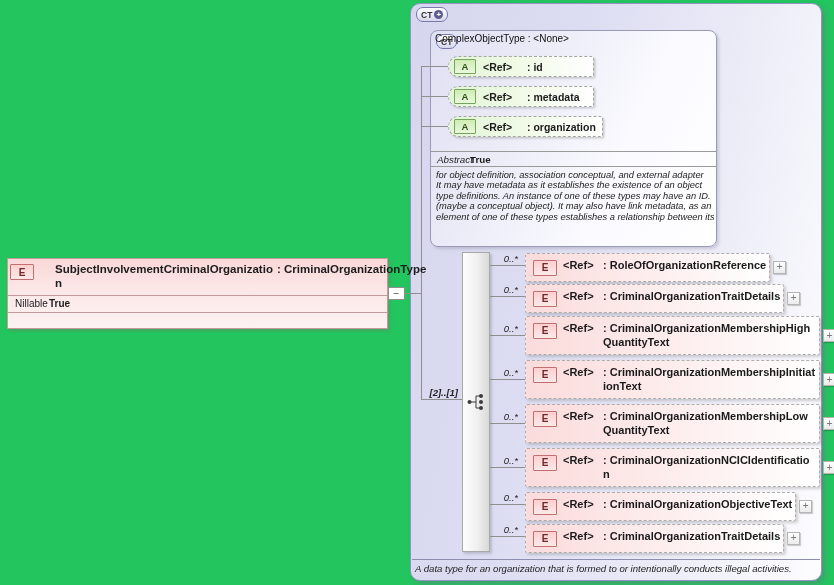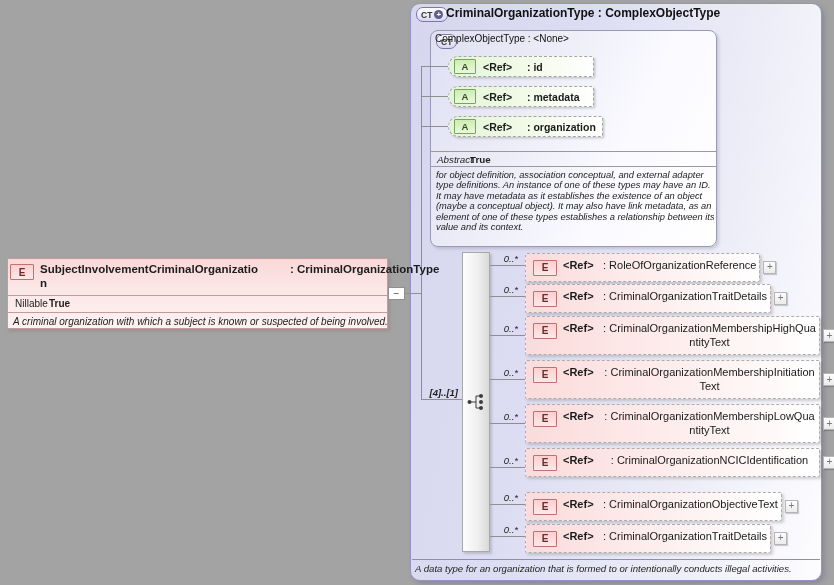--- a/index.html
+++ b/index.html
@@ -1,36 +1,36 @@
 <!DOCTYPE html>
 <html><head>
 <meta charset="utf-8">
 <style>
   html,body { margin:0; padding:0; background:#fff; }
   .canvas {
     position:relative; width:834px; height:585px; overflow:hidden;
-    font-family:"Liberation Sans", sans-serif; background:#a3a3a3;
+    font-family:"Liberation Sans", sans-serif; background:#22c55e;
   }
   .abs { position:absolute; }
   .hline { position:absolute; height:1px; background:#8f8f8f; }
   .vline { position:absolute; width:1px;  background:#8f8f8f; }
 
   
   .subject-box {
     position:absolute; left:7px; top:258px; width:381px; height:71px;
     border:1px solid #c79a9a; box-sizing:border-box;
     background:linear-gradient(to bottom,#fad8d8 0%,#fce7e7 45%,#fdf2f2 100%);
     box-shadow:2px 2px 3px rgba(150,110,110,0.35);
   }
   .subject-header { position:absolute; left:2px; top:3px; display:flex; align-items:flex-start; }
   .subject-name {
-    width:222px; margin-left:6px; font-weight:bold; font-size:11.5px; line-height:14px;
+    width:222px; margin-left:21px; font-weight:bold; font-size:11.5px; line-height:14px;
     color:#1c1c1c; word-break:break-all;
   }
-  .subject-type { font-weight:bold; font-size:11.5px; line-height:14px; color:#1c1c1c; white-space:nowrap;margin-left:28px; }
+  .subject-type { font-weight:bold; font-size:11.5px; line-height:14px; color:#1c1c1c; white-space:nowrap; }
   .sep-pink { position:absolute; left:0; width:379px; height:1px; background:#c49a9a; }
   .kv-label { position:absolute; left:7px;  font-size:10px; color:#1c1c1c; }
   .kv-value { position:absolute; left:41px; font-weight:bold;  font-size:10px; color:#1c1c1c; }
   .subject-desc {
     position:absolute; left:5px; top:57px; font-style:italic; font-size:10px;
     color:#222; white-space:nowrap;
   }
 
   
   .minusbox {
@@ -108,21 +108,21 @@
   
   .erow-wrap { position:absolute; display:flex; align-items:center; }
   .ebox {
     display:inline-flex; align-items:flex-start; box-sizing:border-box;
     padding:5px 3px 5px 7px;
     border:1px dashed #adadad; border-radius:2px;
     background:linear-gradient(to right,#fbdbdb 0%,#fdebeb 45%,#ffffff 100%);
     box-shadow:2px 2px 3px rgba(110,110,110,0.3);
   }
   .eref  { width:40px; margin-left:6px; font-weight:bold; font-size:11px; line-height:13.5px; color:#1a1a1a; }
-  .etype { font-weight:normal; font-size:11px; line-height:13.5px; color:#1a1a1a; white-space:nowrap;text-align:center; }
+  .etype { font-weight:bold; font-size:11px; line-height:13.5px; color:#1a1a1a; white-space:nowrap; }
   .ebox.wide .etype { width:213px; white-space:normal; word-break:break-all; }
 
   
   .badge-e {
     flex:0 0 auto; width:22px; height:14px; margin-top:0.5px;
     border:1px solid #c07070; border-radius:1px; box-sizing:content-box;
     background:linear-gradient(#ffcfcf,#fbe9e9);
     color:#6e2a2a; font-weight:bold; font-size:10px;
     display:flex; align-items:center; justify-content:center;
   }
@@ -150,21 +150,20 @@
 </head>
 <body>
 
 <div class="canvas">
 
   <div class="type-box"></div>
   <span class="badge-ct" style="left:416px; top:7px;">
       <span>CT</span>
       <span class="plus-circle">+</span>
     </span>
-  <div class="type-title">CriminalOrganizationType : ComplexObjectType</div>
 
   <div class="base-box"></div>
   <span class="badge-ct" style="left:436px; top:34px;">
       <span>CT</span>
     </span>
   <div class="base-title">ComplexObjectType : &lt;None&gt;</div>
 
   <div class="vline" style="left:421px; top:66px; height:334px;"></div>
   <div class="hline" style="left:421px; top:66px;  width:27px;"></div>
   <div class="hline" style="left:421px; top:96px;  width:27px;"></div>
@@ -185,40 +184,39 @@
     <span class="aref">&lt;Ref&gt;</span>
     <span class="atype">: organization</span>
   </div>
 
   <div class="sep-gray" style="left:431px; top:151px; width:285px;"></div>
   <div class="abs" style="left:437px; top:154px; font-style:italic; font-size:9.8px; color:#1c1c1c;">Abstract</div>
   <div class="abs" style="left:470px; top:154px; font-weight:bold; font-size:9.8px; color:#1c1c1c;">True</div>
   <div class="sep-gray" style="left:431px; top:166px; width:285px;"></div>
   <div class="base-desc">
     <div>for object definition, association conceptual, and external adapter</div>
+    <div>It may have metadata as it establishes the existence of an object</div>
     <div>type definitions. An instance of one of these types may have an ID.</div>
-    <div>It may have metadata as it establishes the existence of an object</div>
     <div>(maybe a conceptual object). It may also have link metadata, as an</div>
     <div>element of one of these types establishes a relationship between its</div>
-    <div>value and its context.</div>
   </div>
 
   <div class="seqbar"></div>
   <svg class="seq-icon" width="20" height="18" viewBox="0 0 20 18">
     <circle cx="3.5" cy="9" r="2" fill="#3c3c3c"></circle>
     <line x1="3.5" y1="9" x2="10" y2="9" stroke="#3c3c3c" stroke-width="1"></line>
     <line x1="10" y1="3" x2="10" y2="15" stroke="#3c3c3c" stroke-width="1"></line>
     <line x1="10" y1="3" x2="14" y2="3" stroke="#3c3c3c" stroke-width="1"></line>
     <line x1="10" y1="15" x2="14" y2="15" stroke="#3c3c3c" stroke-width="1"></line>
     <circle cx="15" cy="3" r="2" fill="#3c3c3c"></circle>
     <circle cx="15" cy="9" r="2" fill="#3c3c3c"></circle>
     <circle cx="15" cy="15" r="2" fill="#3c3c3c"></circle>
   </svg>
   <div class="hline" style="left:422px; top:399px; width:40px;"></div>
-  <div class="lbl-card">[4]..[1]</div>
+  <div class="lbl-card">[2]..[1]</div>
 
   <div class="hline" style="left:490px; top:265px; width:35px;"></div>
   <div class="lbl-occurs" style="left:492px; top:253px;">0..*</div>
   <div class="erow-wrap" style="left:525px; top:253px;">
     <div class="ebox">
       <span class="badge-e">E</span>
       <span class="eref">&lt;Ref&gt;</span>
       <span class="etype">: RoleOfOrganizationReference</span>
     </div>
     <span class="plusbox">+</span>
@@ -307,19 +305,18 @@
   <div class="subject-box">
     <div class="subject-header">
       <span class="badge-e" style="margin-top:2px;">E</span>
       <span class="subject-name">SubjectInvolvementCriminalOrganization</span>
       <span class="subject-type">: CriminalOrganizationType</span>
     </div>
     <div class="sep-pink" style="top:36px;"></div>
     <div class="kv-label" style="top:39px;">Nillable</div>
     <div class="kv-value" style="top:39px;">True</div>
     <div class="sep-pink" style="top:53px;"></div>
-    <div class="subject-desc">A criminal organization with which a subject is known or suspected of being involved.</div>
   </div>
 
   <div class="hline" style="left:404px; top:293px; width:18px;"></div>
   <div class="minusbox">−</div>
 
 </div>
 
 </body></html>

